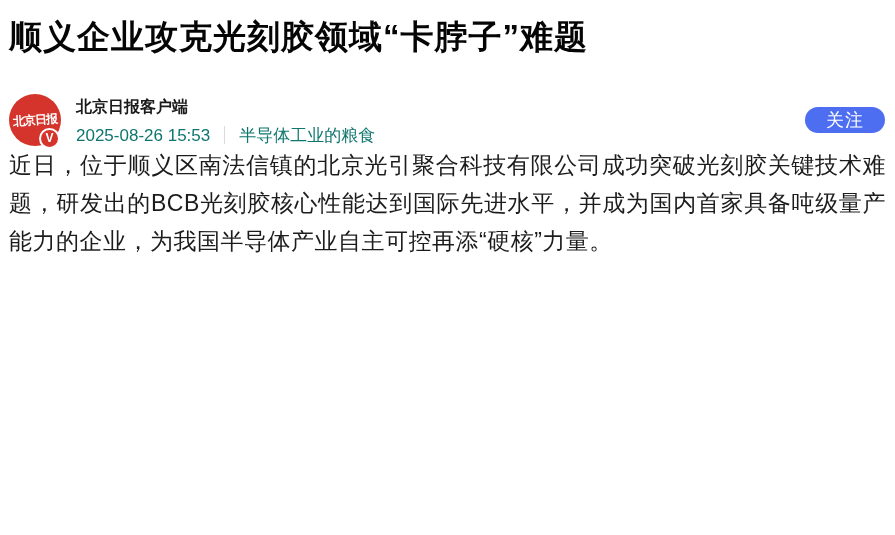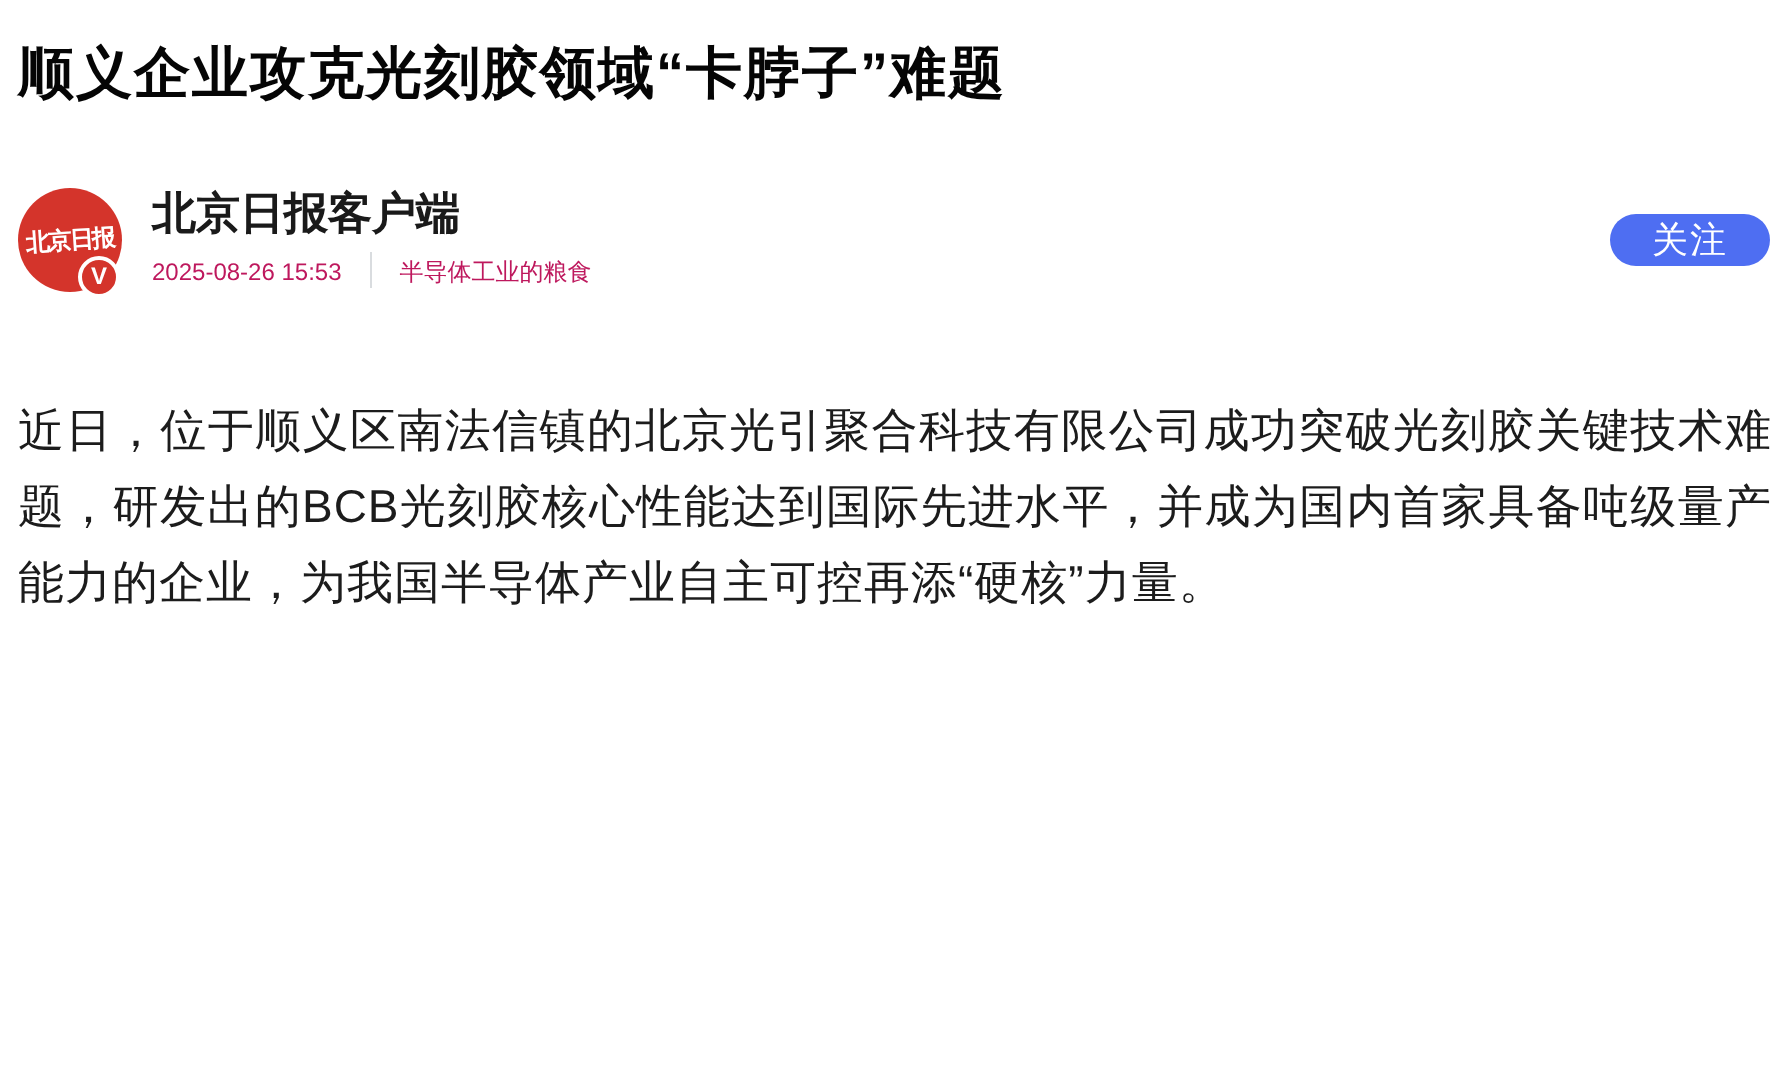--- a/index.html
+++ b/index.html
@@ -12,21 +12,21 @@
     font-family: "Liberation Sans", "DejaVu Sans", sans-serif;
   }
   .container {
     padding: 8px 9px 0 9px;
     box-sizing: border-box;
     width: 895px;
   }
   
   .article-title {
     margin: 4px 0 0 0;
-    font-size: 28px;
+    font-size: 33px;
     line-height: 50px;
     font-weight: 700;
     color: #050505;
     letter-spacing: 1px;
   }
   
   .source-row {
     margin-top: 32px;
     display: flex;
     align-items: center;
@@ -64,31 +64,31 @@
     font-size: 12px;
     font-weight: 700;
     line-height: 17px;
     text-align: center;
   }
   .source-info {
     margin-left: 15px;
     flex: 1 1 auto;
   }
   .source-name {
-    font-size: 22px;
+    font-size: 16px;
     font-weight: 700;
     color: #1a1a1a;
     line-height: 24px;
   }
   .source-meta {
     margin-top: 7px;
     display: flex;
     align-items: flex-start;
-    font-size: 12px;
-    color: #be185d;
+    font-size: 17px;
+    color: #0f766e;
     line-height: 20px;
   }
   .meta-divider {
     display: inline-block;
     width: 1px;
     height: 18px;
     background: #d9dcdf;
     margin: 0 14px;
   }
   .follow-btn {
@@ -103,21 +103,20 @@
     font-size: 18px;
     font-family: inherit;
     cursor: pointer;
     display: flex;
     align-items: center;
     justify-content: center;
     letter-spacing: 1px;
   }
   
   .article-body {
-    margin-top: 50px;
   }
   .article-body p {
     margin: 0 0 32px 0;
     font-size: 23px;
     line-height: 38px;
     color: #1c1c1c;
     letter-spacing: 0.5px;
     text-align: justify;
   }
   .article-body p:last-child {

